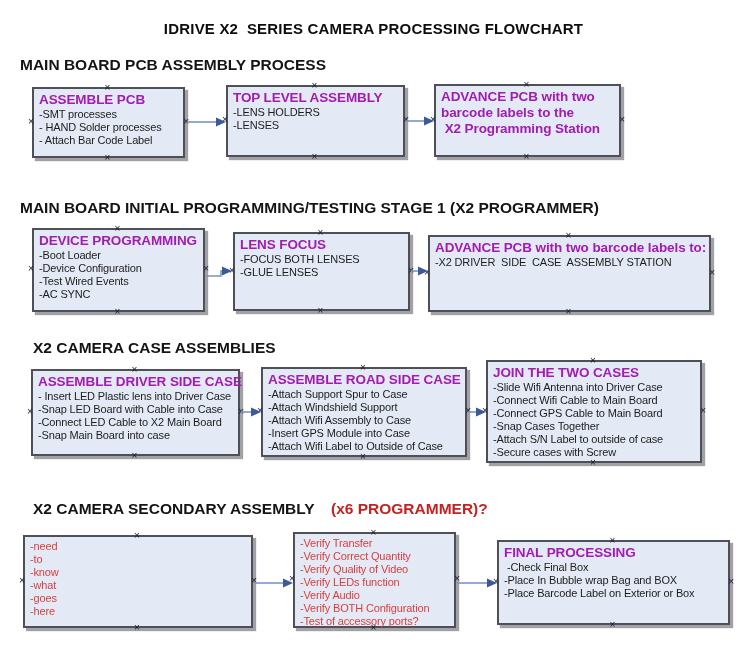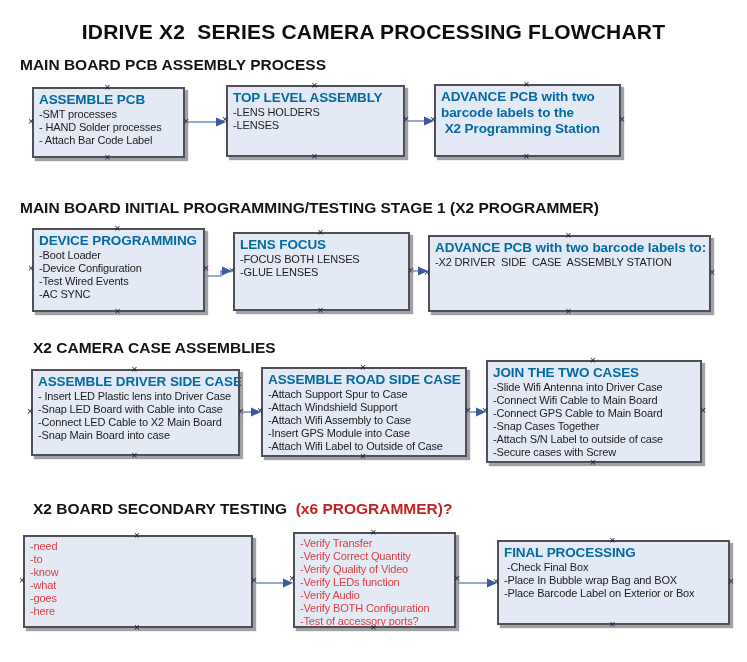--- a/index.html
+++ b/index.html
@@ -2,38 +2,38 @@
 <html><head>
 <meta charset="utf-8">
 <style>
   html,body{margin:0;padding:0;background:#ffffff;}
   .canvas{
     position:relative;width:747px;height:662px;background:#ffffff;overflow:hidden;
     font-family:"Liberation Sans","DejaVu Sans",sans-serif;color:#111;
   }
   .page-title{
     position:absolute;top:20px;left:0;width:747px;text-align:center;
-    font-size:21px;font-weight:bold;letter-spacing:.2px;white-space:pre;color:#0d0d0d;
+    font-size:15px;font-weight:bold;letter-spacing:.2px;white-space:pre;color:#0d0d0d;
   }
   .section-heading{
     position:absolute;font-size:15.5px;font-weight:bold;white-space:pre;color:#141414;
   }
-  .section-heading .suffix{color:#c32222;}
+  .section-heading .suffix{color:#c32222;margin-left:8px;}
   #h0{left:20px;top:56px;}
   #h1{left:20px;top:199px;}
   #h2{left:33px;top:339px;}
   #h3{left:33px;top:500px;}
   .box{
     position:absolute;box-sizing:border-box;background:#e4eaf5;
     border:2px solid #4f4f57;box-shadow:3px 3px 1px #a2a2a6;
     padding:3px 4px 0 5px;overflow:visible;
   }
   .box-title{
     font-size:13.5px;font-weight:bold;line-height:16px;white-space:pre;
-    letter-spacing:-.1px;color:#0369a1;
+    letter-spacing:-.1px;color:#a21caf;
   }
   .item{
     font-size:11px;line-height:13px;white-space:pre;letter-spacing:-.15px;color:#1c1c1c;
   }
   .red-box .box-title{color:#cc2323;}
   .red-box .item{color:#d64040;}
   
   #b00{left:32px;top:87px;width:153px;height:71px;}
   #b01{left:226px;top:85px;width:179px;height:72px;}
   #b02{left:434px;top:84px;width:187px;height:73px;}
@@ -62,21 +62,21 @@
 </head>
 <body>
 
 <div class="canvas">
 
   <div class="page-title">IDRIVE X2  SERIES CAMERA PROCESSING FLOWCHART</div>
 
   <div class="section-heading" id="h0">MAIN BOARD PCB ASSEMBLY PROCESS</div>
   <div class="section-heading" id="h1">MAIN BOARD INITIAL PROGRAMMING/TESTING STAGE 1 (X2 PROGRAMMER)</div>
   <div class="section-heading" id="h2">X2 CAMERA CASE ASSEMBLIES</div>
-  <div class="section-heading" id="h3"><span>X2 BOARD SECONDARY TESTING </span><span class="suffix"> (x6 PROGRAMMER)?</span></div>
+  <div class="section-heading" id="h3"><span>X2 CAMERA SECONDARY ASSEMBLY </span><span class="suffix"> (x6 PROGRAMMER)?</span></div>
 
   <div class="box" id="b00">
     <div class="box-title">ASSEMBLE PCB</div>
     <div class="box-items">
         <div class="item">-SMT processes</div>
         <div class="item">- HAND Solder processes</div>
         <div class="item">- Attach Bar Code Label</div>
       </div>
   <span class="handle h-top">×</span>
       <span class="handle h-bottom">×</span>

